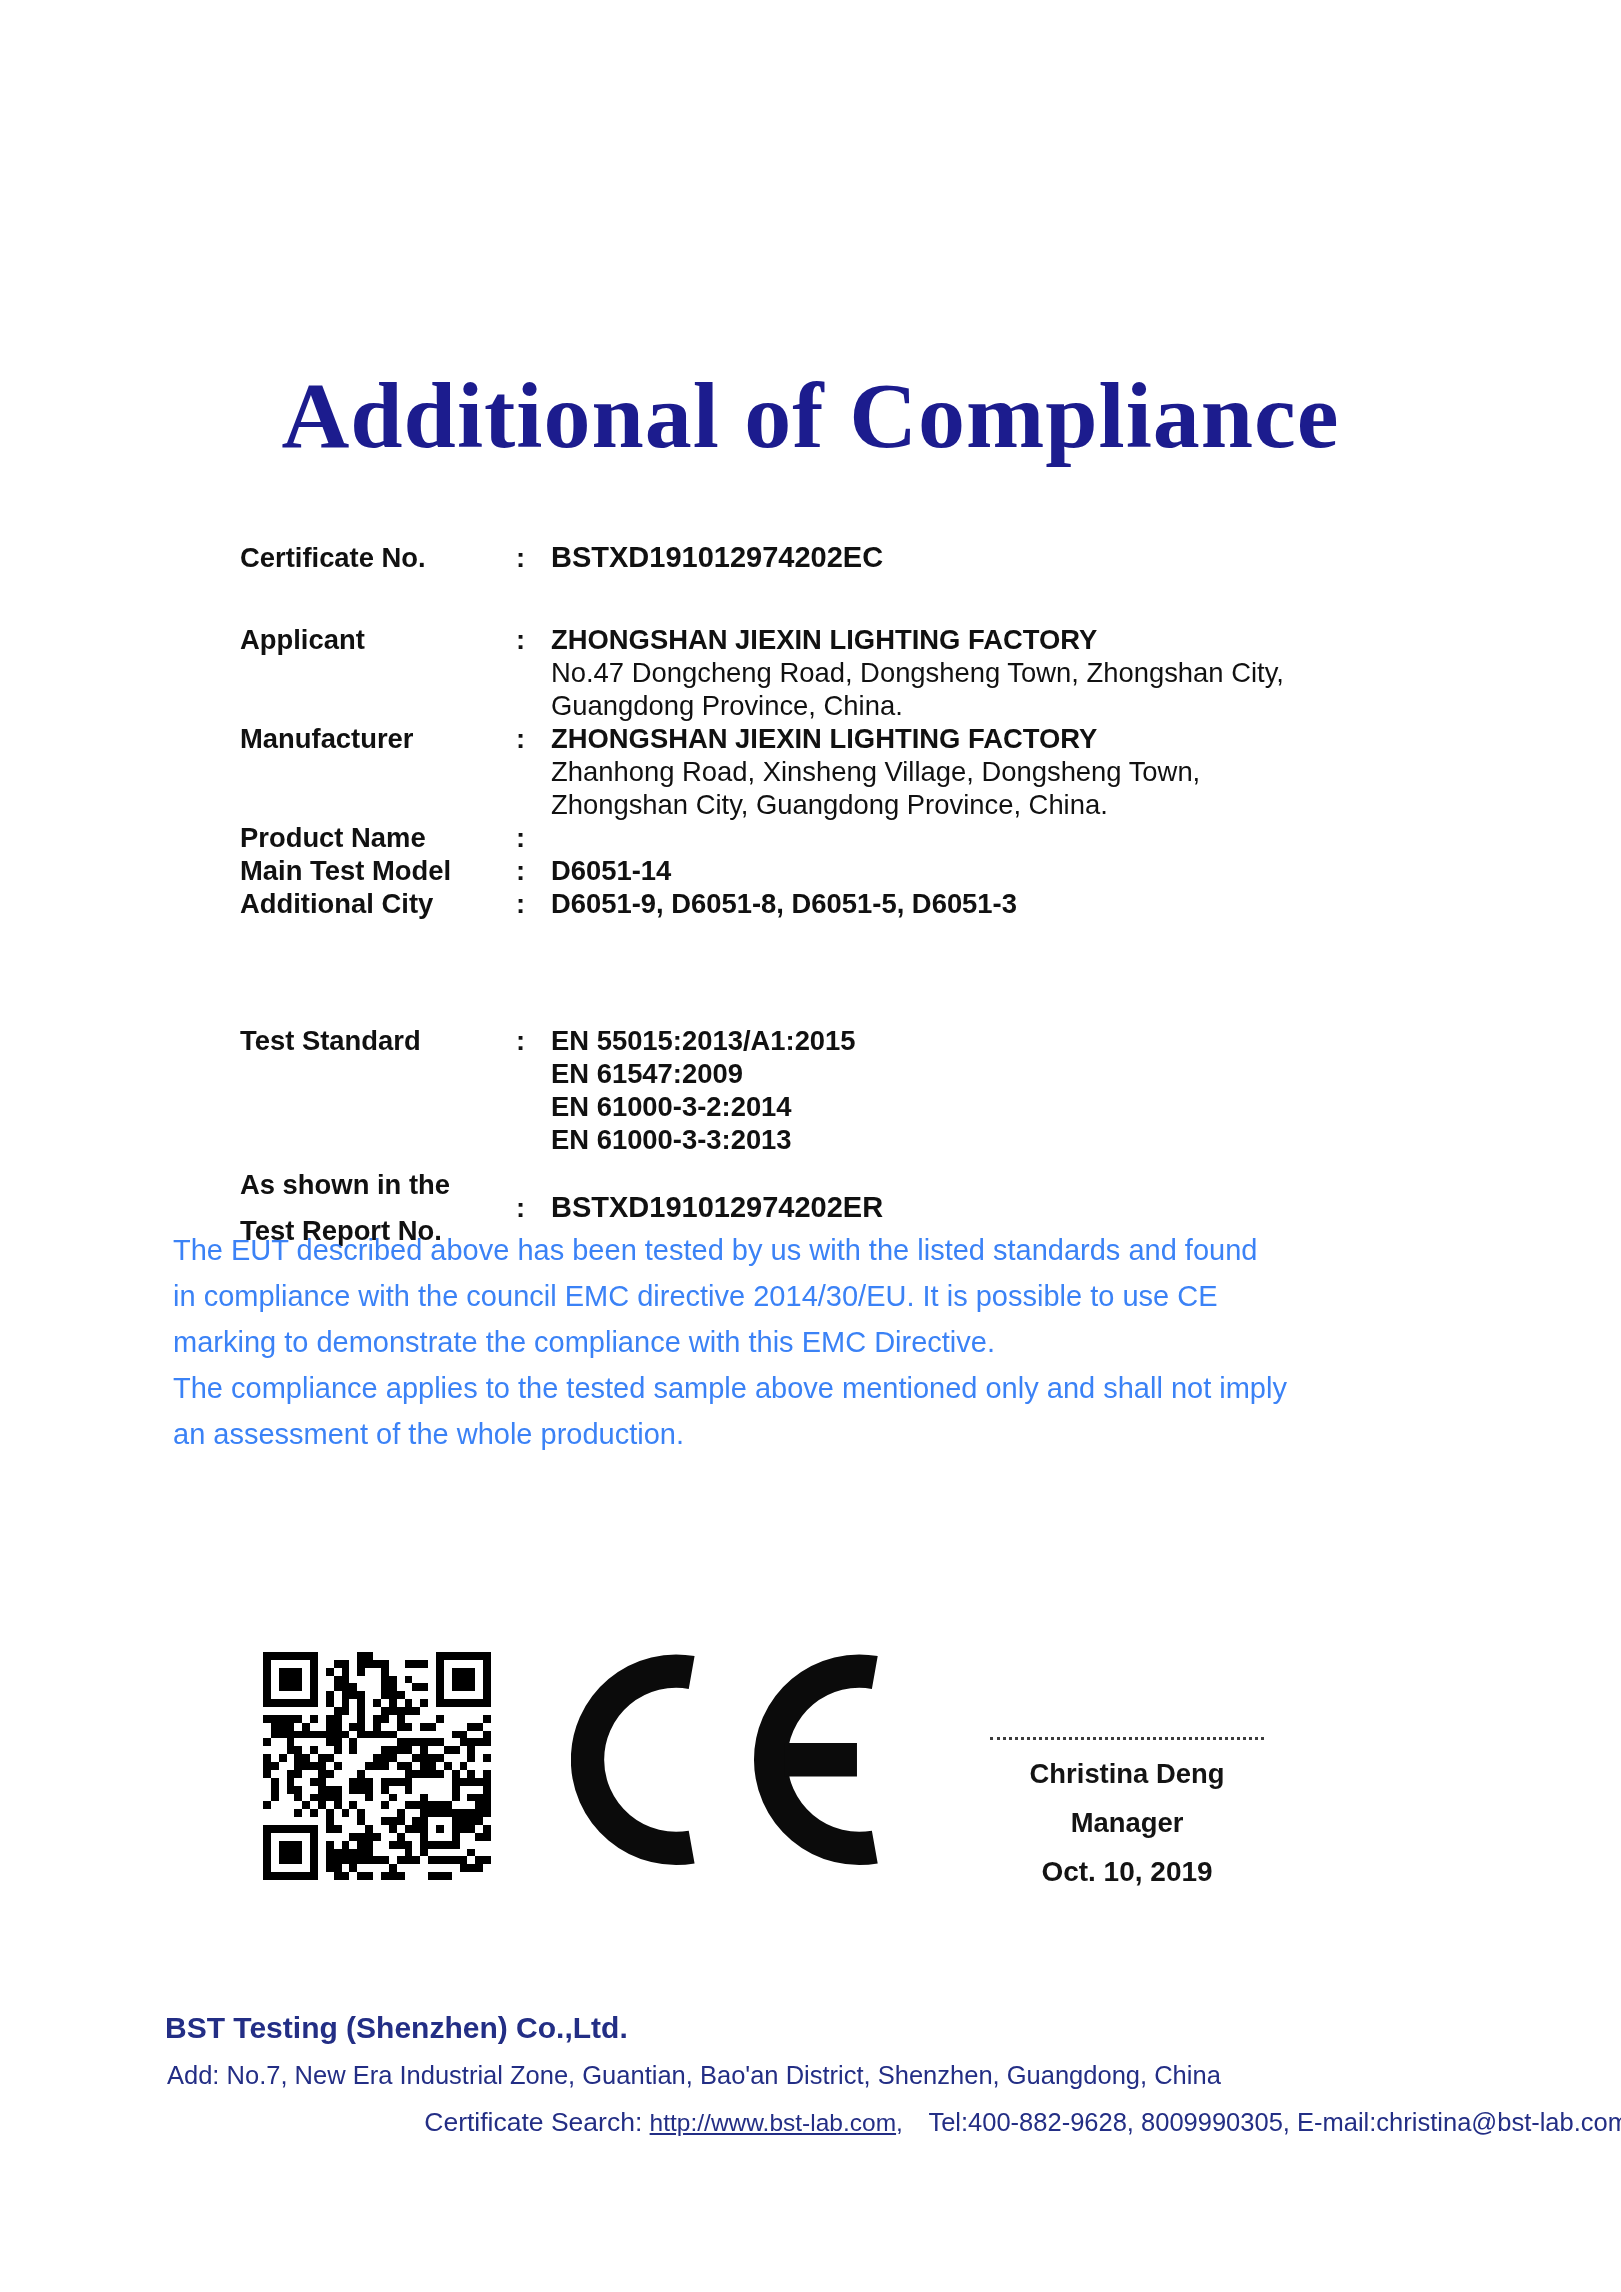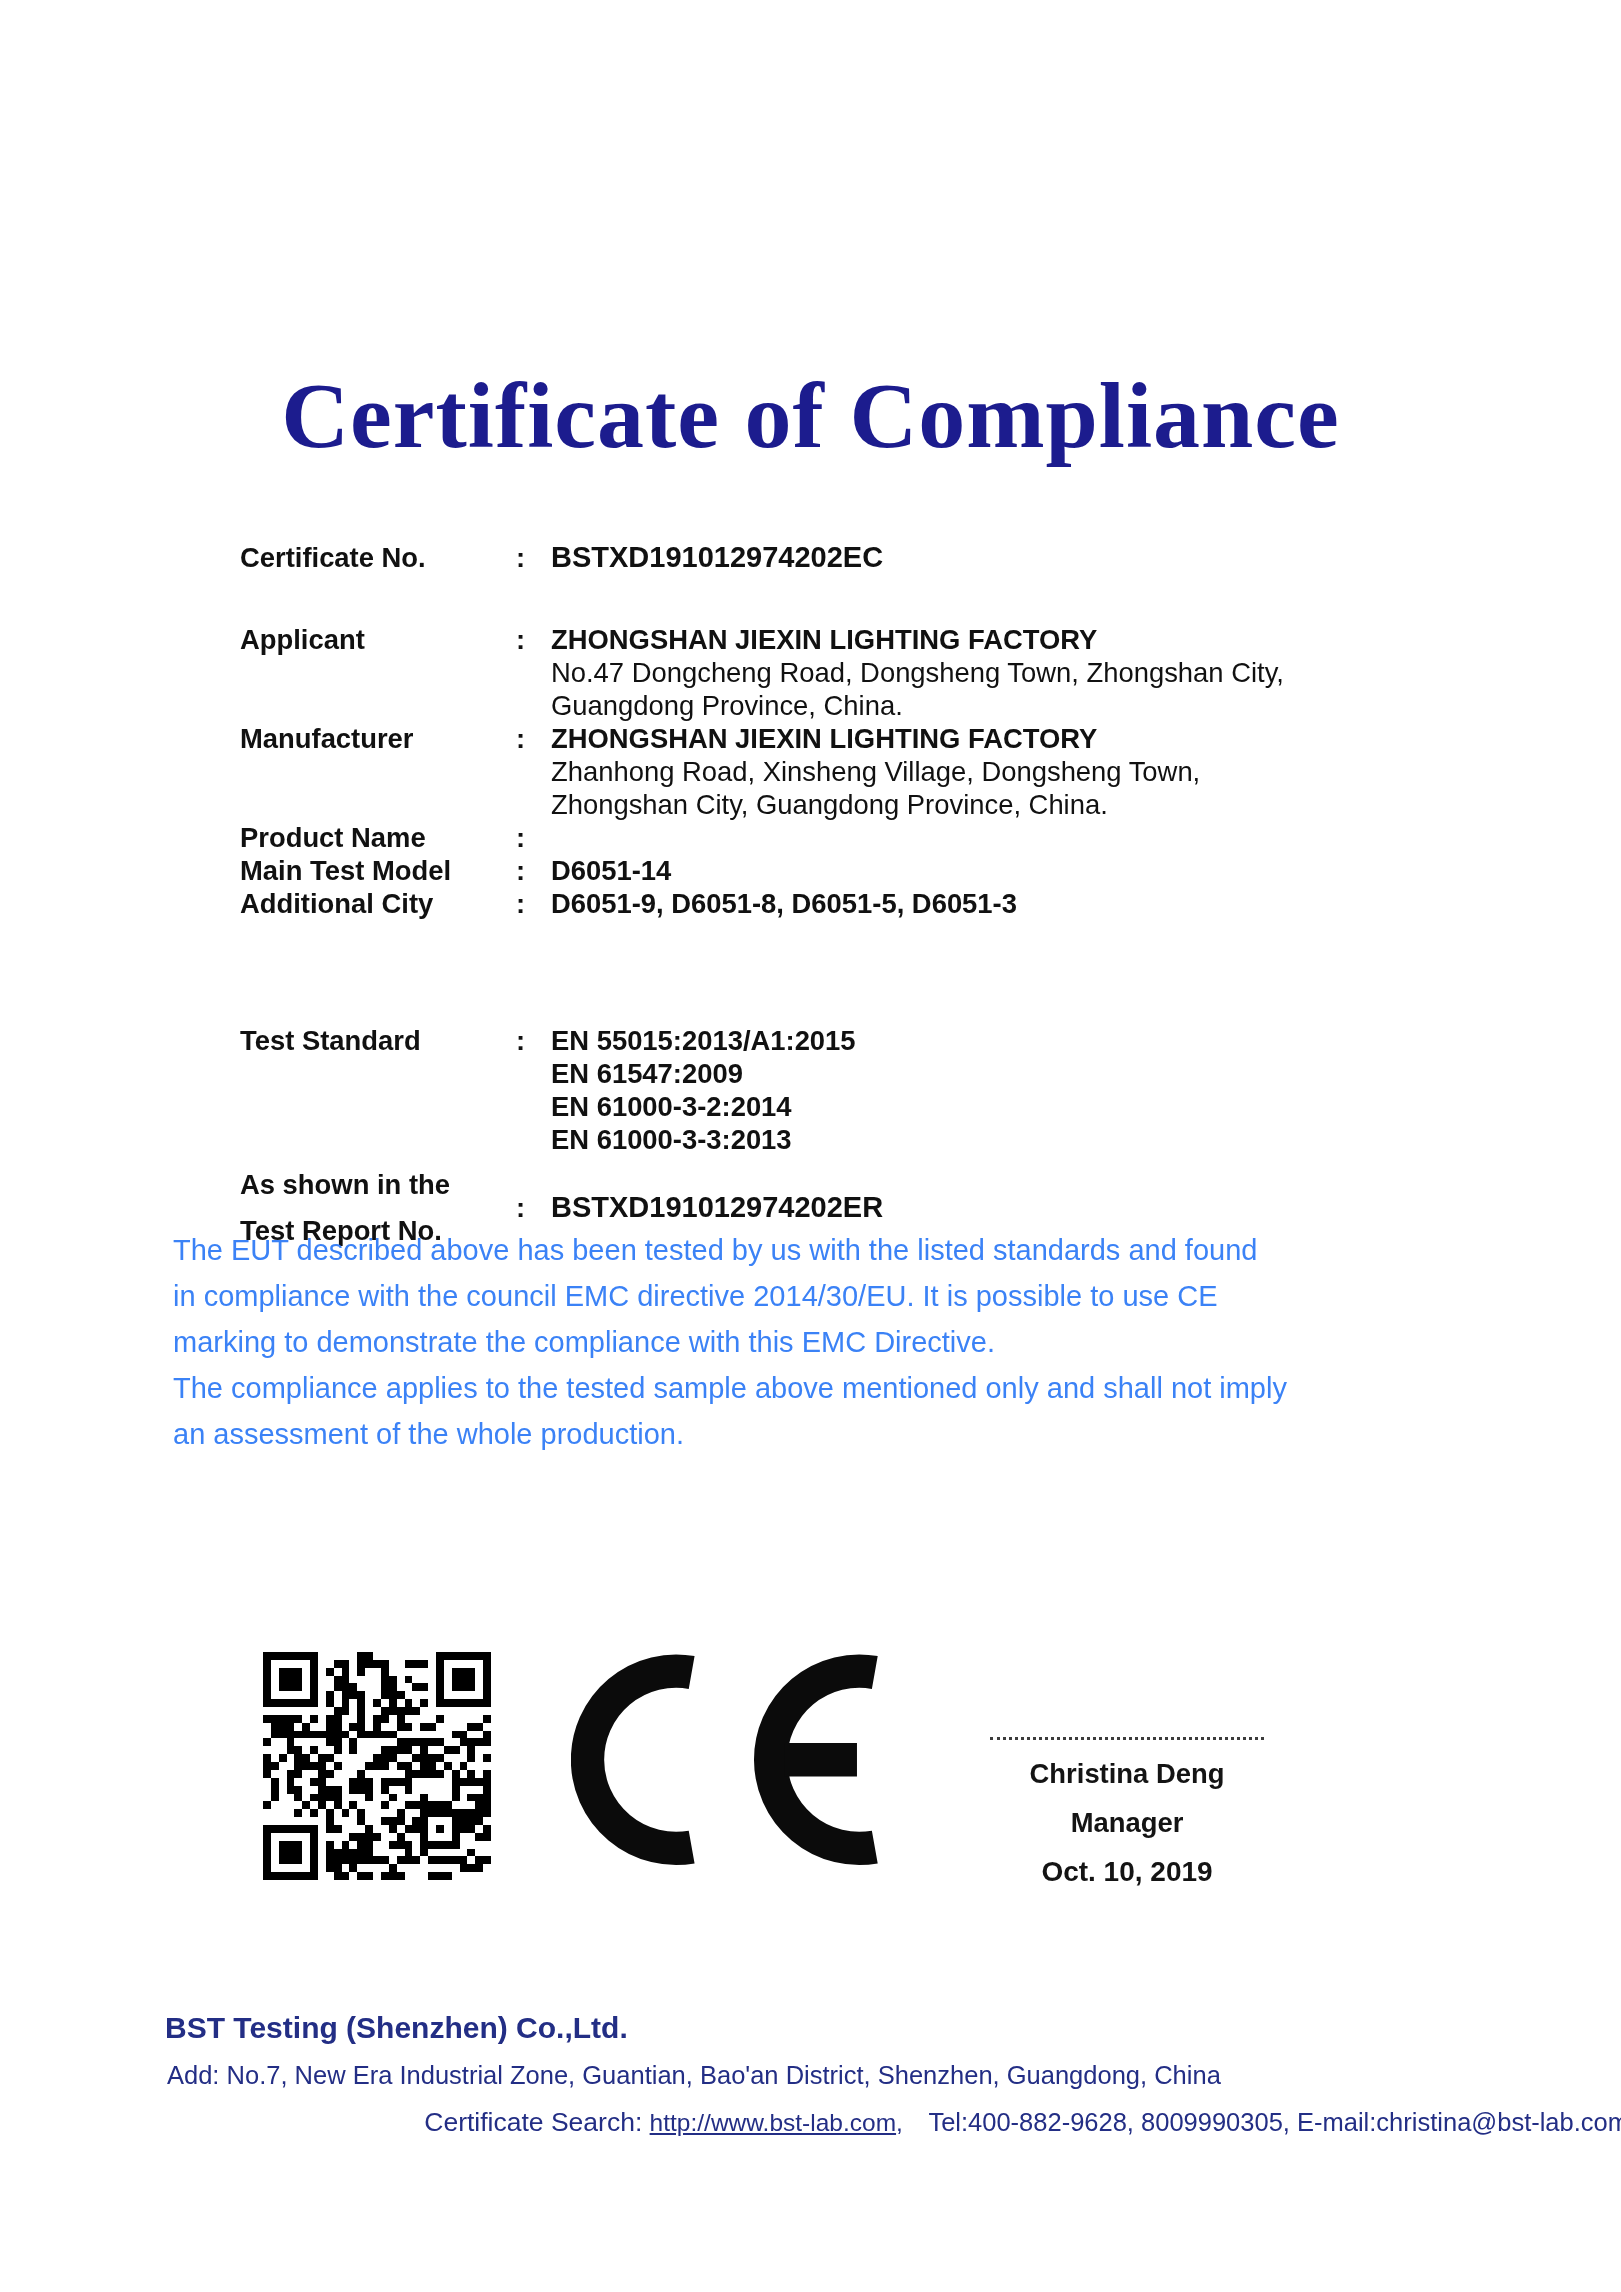--- a/index.html
+++ b/index.html
@@ -68,21 +68,21 @@
   .f-search{margin-left:154px;margin-top:17.6px;font-size:26.5px;text-align:right;}
   .f-search .url{font-size:24.5px;text-decoration:underline;}
   .f-search .sep{font-size:24.5px;}
   .f-search .contact{font-size:25.5px;margin-left:25.5px;}
 </style>
 </head>
 <body>
 
 <div class="page">
 
-  <h1 class="doc-title">Certificate of Compliance</h1>
+  <h1 class="doc-title">Additional of Compliance</h1>
 
   <div class="details">
 
     <div class="drow">
       <div class="dlabel">Certificate No.</div>
       <div class="dcolon">:</div>
       <div class="dvalue">
         <div class="big">BSTXD191012974202EC</div>
       </div>
     </div>

